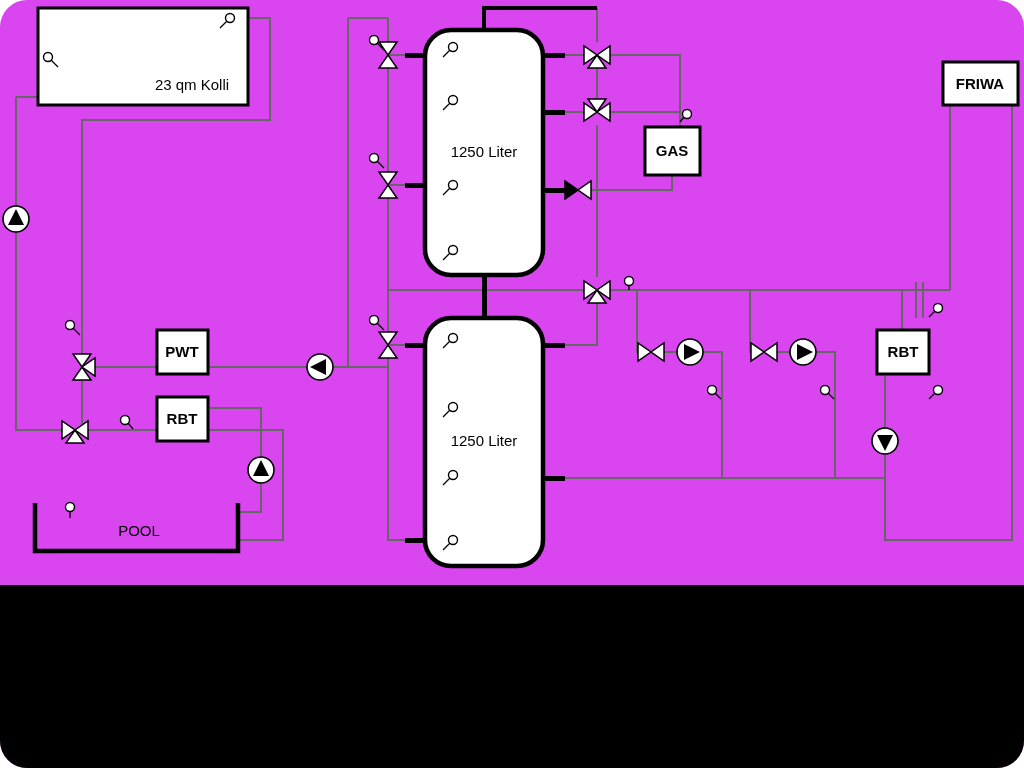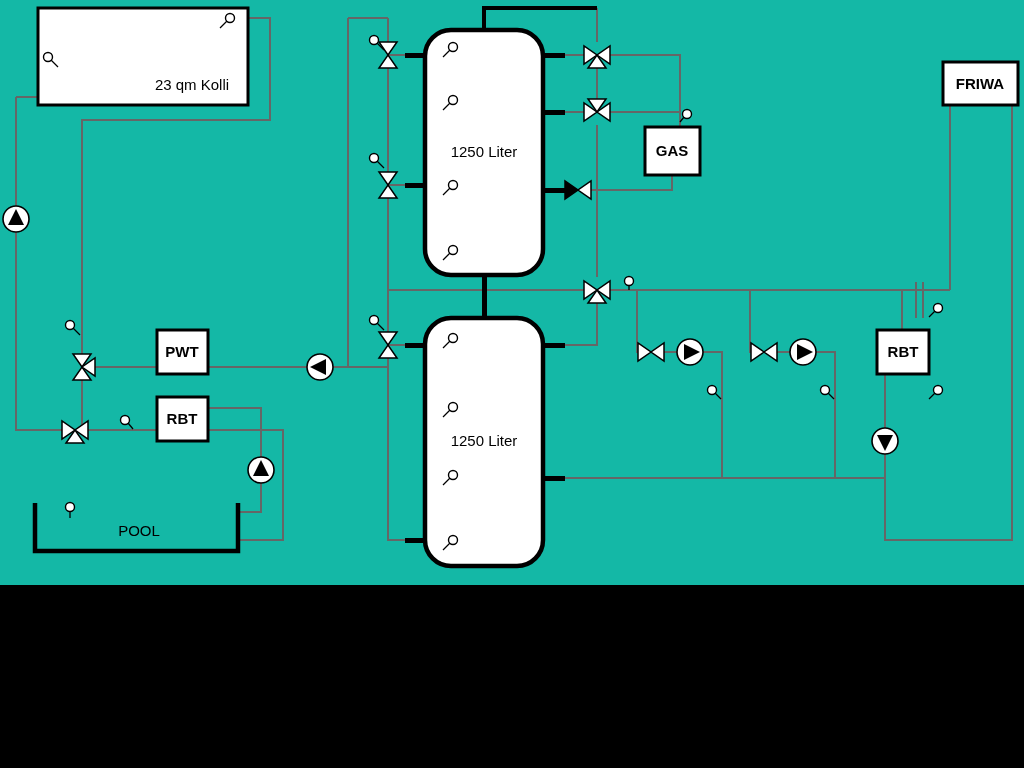--- a/index.html
+++ b/index.html
@@ -1,17 +1,17 @@
 <!DOCTYPE html>
 <html><head>
 <meta charset="utf-8">
 <style>
   html,body{margin:0;padding:0;background:#fff;}
-  .screen{position:relative;width:1024px;height:768px;background:#14b8a6;overflow:hidden;
-          font-family:"Liberation Sans", sans-serif;}
+  .screen{position:relative;width:1024px;height:768px;background:#d946ef;overflow:hidden;
+          font-family:"Liberation Sans", sans-serif;border-radius:27px;}
   svg{display:block;}
   .pipe{stroke:#666666;stroke-width:1.4;fill:none;}
   .pipe-thick{stroke:#000000;stroke-width:5;fill:none;}
   .pipe-main{stroke:#000000;stroke-width:4.5;fill:none;}
   .box{fill:#ffffff;stroke:#000000;stroke-width:3;}
   .tank{fill:#ffffff;stroke:#000000;stroke-width:4.5;}
   .pool{fill:none;stroke:#000000;stroke-width:4.5;}
   .valve{fill:#ffffff;stroke:#000000;stroke-width:1.5;stroke-linejoin:miter;}
   .valve-filled{fill:#000000;stroke:#000000;stroke-width:1.5;}
   .pump-body{fill:#ffffff;stroke:#000000;stroke-width:1.6;}

